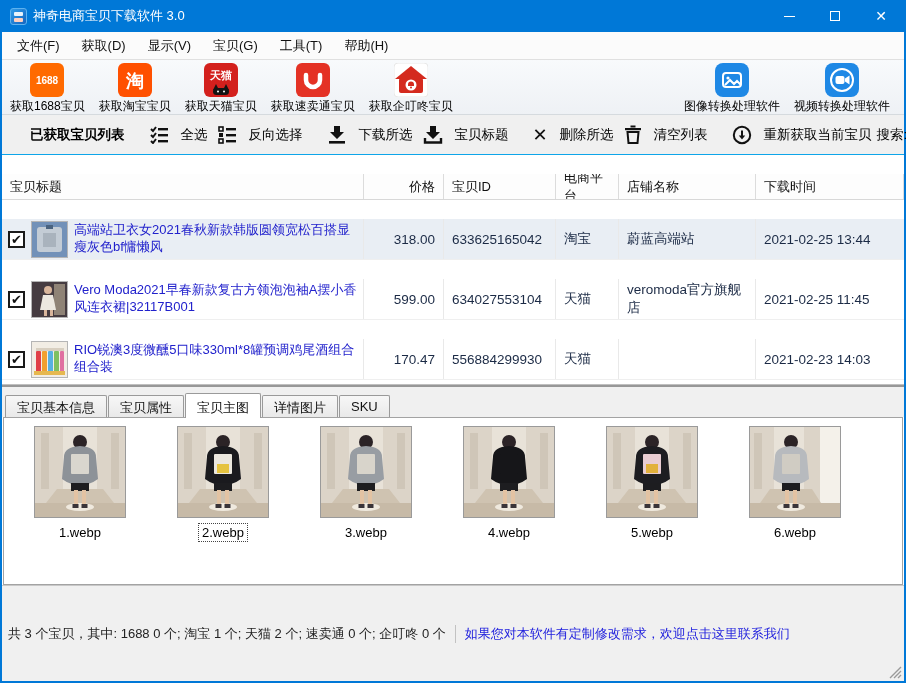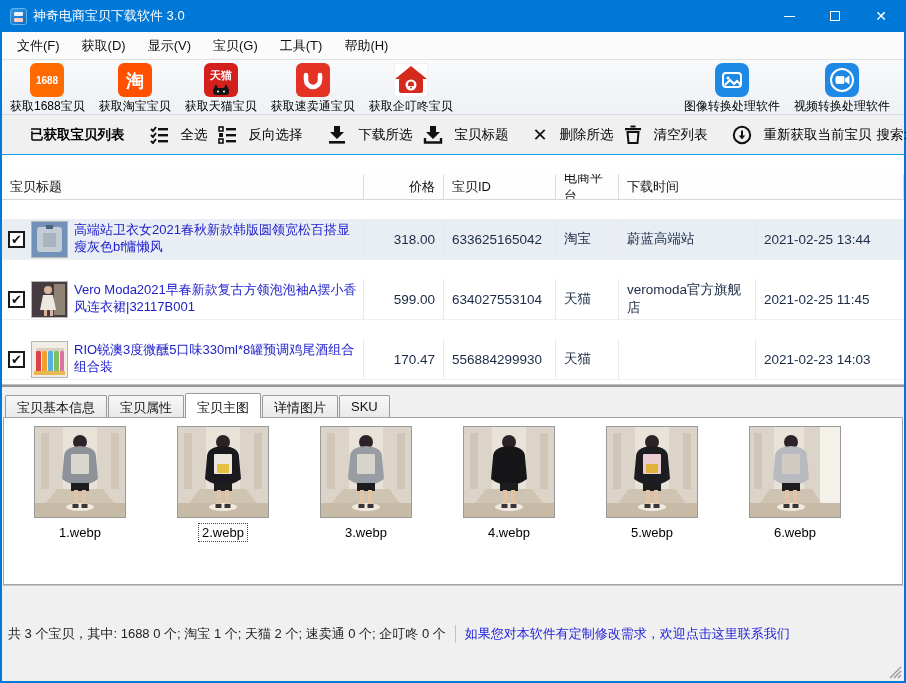--- a/index.html
+++ b/index.html
@@ -267,20 +267,21 @@
 
     </span>
   </div>
 
   <div class="table">
     <div class="trow thead">
       <div class="cell c-title" style="padding-left:8px;">宝贝标题</div>
       <div class="cell c-price">价格</div>
       <div class="cell c-id">宝贝ID</div>
       <div class="cell c-platform">电商平台</div>
+      <div class="cell c-shop">店铺名称</div>
       <div class="cell c-time">下载时间</div>
     </div>
 
     <div class="trow data selected">
       <div class="cell c-title">
         <span class="checkbox">
             <span>✔</span>
           </span>
         <span class="thumb">
           <svg width="35" height="35" viewBox="0 0 35 35">

